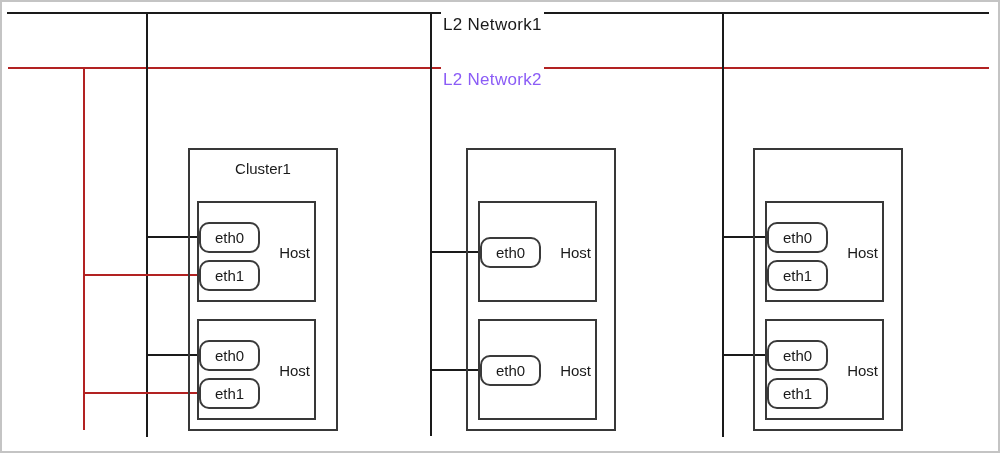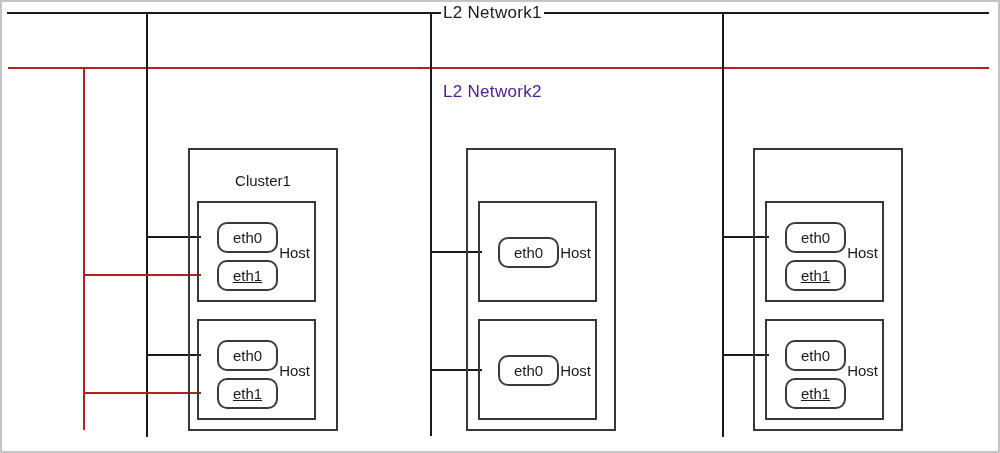--- a/index.html
+++ b/index.html
@@ -25,47 +25,47 @@
   .b-c1h1e1{left:83px;top:274px;width:118px;}
   .b-c1h2e0{left:146px;top:354px;width:55px;}
   .b-c1h2e1{left:83px;top:392px;width:118px;}
   .b-c2h1e0{left:430px;top:251px;width:52px;}
   .b-c2h2e0{left:430px;top:369px;width:52px;}
   .b-c3h1e0{left:722px;top:236px;width:47px;}
   .b-c3h2e0{left:722px;top:354px;width:47px;}
 
   
   .net-label{position:absolute;background:#ffffff;font-size:17px;line-height:19px;
-             letter-spacing:0.3px;padding:0 2px;white-space:nowrap;z-index:5;}
+             letter-spacing:0.3px;padding:12px 2px;white-space:nowrap;z-index:5;}
   .net-label.n1{left:441px;top:3px;color:#1a1a1a;}
-  .net-label.n2{left:441px;top:58px;color:#4c1d95;margin-top:24px;}
+  .net-label.n2{left:441px;top:58px;color:#8b5cf6;}
 
   
   .cluster{position:absolute;width:150px;height:283px;border:2px solid #383838;
            box-sizing:border-box;background:transparent;z-index:2;}
   .cluster.c1{left:188px;top:148px;}
   .cluster.c2{left:466px;top:148px;}
   .cluster.c3{left:753px;top:148px;}
-  .cluster-label{text-align:center;padding-top:22px;font-size:15px;}
+  .cluster-label{text-align:center;padding-top:10px;font-size:15px;}
 
   .host{position:absolute;width:119px;height:101px;border:2px solid #383838;
         box-sizing:border-box;background:transparent;}
   .host.row1{top:51px;}
   .host.row2{top:169px;}
   .c1 .host{left:7px;}
   .c2 .host,.c3 .host{left:10px;}
 
   .host-label{position:absolute;right:4px;top:50%;transform:translateY(-50%);
               font-size:15px;}
 
-  .eth{position:absolute;left:18px;width:61px;height:31px;border:2px solid #3a3a3a;
+  .eth{position:absolute;left:0px;width:61px;height:31px;border:2px solid #3a3a3a;
        border-radius:10px;box-sizing:border-box;background:#ffffff;
        display:flex;align-items:center;justify-content:center;font-size:15px;z-index:3;}
   .eth.two-a{top:19px;}
-  .eth.two-b{top:57px;text-decoration:underline;}
+  .eth.two-b{top:57px;}
   .eth.one{top:34px;}
 </style>
 </head>
 <body>
 
 <div class="canvas">
 
   <div class="hline net1 net1-main"></div>
   <div class="hline net2 net2-main"></div>
 

